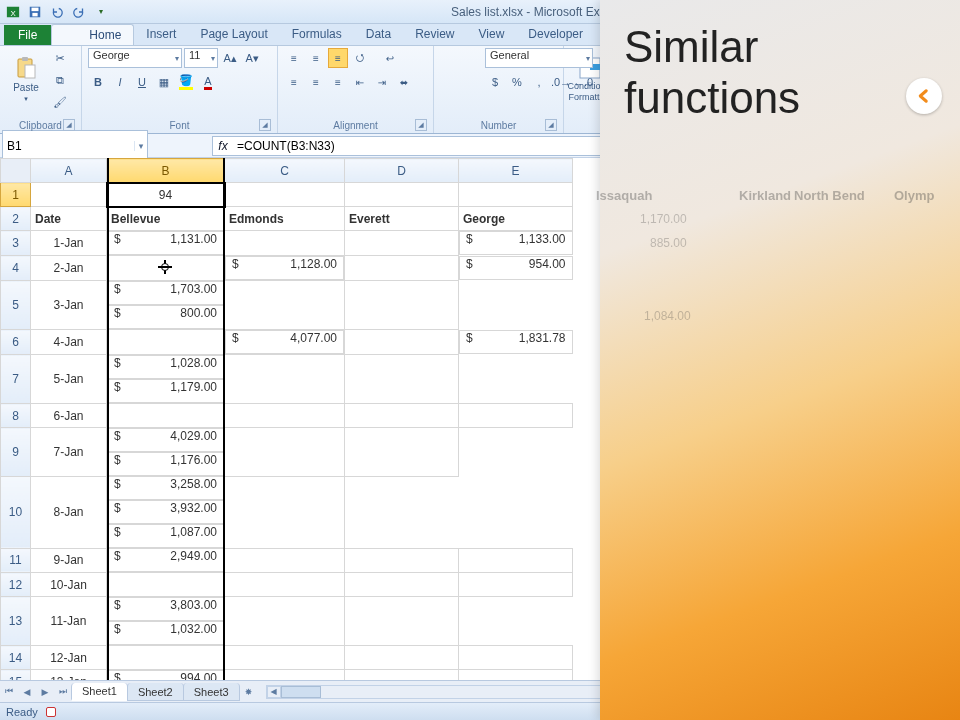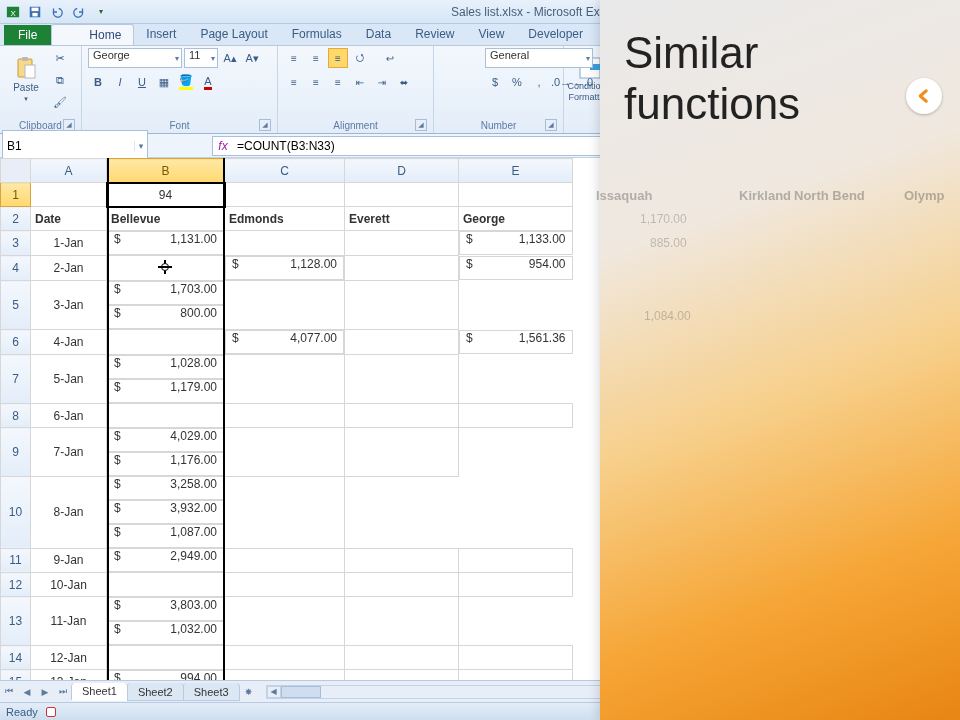--- a/index.html
+++ b/index.html
@@ -35,21 +35,21 @@
   .align-btn { width:20px; height:20px; display:flex; align-items:center; justify-content:center; cursor:pointer; font-size:10px; color:#3b5c85;}
   .align-btn.active { background:#ffd86b; border:1px solid #e6a93a; }
   .numfmt-combo { width:108px; height:20px; border:1px solid #aac0da; background:#fff; font-size:11px; padding:0 14px 0 4px; cursor:pointer; position:relative;}
   
   
   .fbar-row { height:24px; display:flex; align-items:center; border-bottom:1px solid #c2d2e7; background:#eef4fc;}
   .namebox { width:146px; height:32px; margin:2px; border:1px solid #aac0da; background:#fff; display:flex; align-items:center; }
   .namebox input { border:none; outline:none; width:100%; padding:0 4px; font-size:12px; }
   .namebox .dd { width:14px; text-align:center; color:#5d7ba1; font-size:9px; cursor:pointer; border-left:1px solid #dbe6f3;}
   .fx-area { flex:1; display:flex; align-items:center; height:20px; margin:2px; border:1px solid #aac0da; background:#fff;}
-  .fx-btn { width:20px; text-align:center; color:#a21caf; cursor:pointer; font-style:italic; font-size:12px;}
+  .fx-btn { width:20px; text-align:center; color:#0f172a; cursor:pointer; font-style:italic; font-size:12px;}
   .fx-input { border:none; outline:none; flex:1; font-size:12px; padding:0 4px;}
   .fbar-sep { width:60px; }
   
   
   .grid-wrap { position:relative; height: calc(720px - 24px - 22px - 88px - 24px - 22px - 18px); overflow:hidden; background:#fff;}
   table.sheet { border-collapse:collapse; table-layout:fixed; }
   .sheet th, .sheet td { border:1px solid #d7d7d7; height:24px; font-size:12px; }
   .corner { width:30px; background:#e8eef7; border:1px solid #b8c9e0; cursor:pointer;}
   .colhdr { background:linear-gradient(#f4f8fd,#e3edf9); color:#3b5c85; font-weight:normal; text-align:center; border:1px solid #b8c9e0; cursor:pointer;}
   .colhdr.sel { background:linear-gradient(#ffe8a6,#ffd96f); color:#7b5800; border-color:#d6a63e;}
@@ -81,21 +81,21 @@
   .stab.inact { background:#dce7f4;}
   .hscroll { flex:1; margin-left:8px; height:14px; background:#e8eef7; border:1px solid #c2d2e7; position:relative;}
   .hscroll .thumb { position:absolute; left:0; top:0; bottom:0; width:40px; background:#cedef0; border:1px solid #a8bdd6;}
   .hscroll .arr { position:absolute; top:0; bottom:0; width:14px; display:flex; align-items:center; justify-content:center; font-size:8px; color:#5d7ba1; cursor:pointer; background:#e8eef7; border:1px solid #c2d2e7;}
   
   
   .statusbar { height:18px; background:linear-gradient(#e3edf9,#cedef0); display:flex; align-items:center; padding:0 6px; font-size:11px; color:#3b5c85; border-top:1px solid #b8c9e0;}
   .statusbar .rec { width:10px; height:10px; border:1px solid #c33; border-radius:2px; margin-left:8px; background:#fff;}
   
   
-  .overlay { position:absolute; right:0; top:0; width:360px; height:720px; background:linear-gradient(160deg, #e9e9ea 0%, #f0e8df 30%, #f7cf8a 55%, #f6a637 78%, #e88513 100%); box-shadow:-2px 0 10px rgba(0,0,0,.15); padding:28px 24px; }
+  .overlay { position:absolute; right:0; top:0; width:360px; height:720px; background:linear-gradient(160deg, #e9e9ea 0%, #f0e8df 30%, #f7cf8a 55%, #f6a637 78%, #e88513 100%); box-shadow:-2px 0 10px rgba(0,0,0,.15); padding:22px 24px; }
   .overlay h1 { font-size:44px; color:#222; font-weight:500; line-height:1.15; }
   .overlay .back { position:absolute; right:18px; top:78px; width:36px; height:36px; border-radius:50%; background:#fff; box-shadow:0 1px 3px rgba(0,0,0,.25); display:flex; align-items:center; justify-content:center; cursor:pointer;}
   .overlay .back svg { width:18px; height:18px; }
   .ghost-col { position:absolute; font-size:13px; color:rgba(60,60,60,.35); font-weight:bold;}
   .ghost-val { position:absolute; font-size:12px; color:rgba(60,60,60,.28);}
   
 </style>
 </head>
 <body>
 
@@ -339,21 +339,21 @@
           <th class="rowhdr">6</th>
           <td class="cell right">4-Jan</td>
           <td class="cell"></td>
           <td class="cell money">
             <span class="cur">$</span>
             <span class="val">4,077.00</span>
           </td>
           <td class="cell"></td>
           <td class="cell money">
             <span class="cur">$</span>
-            <span class="val">1,561.36</span>
+            <span class="val">1,831.78</span>
           </td>
         </tr>
       </tbody>
       <tbody>
         <tr>
           <th class="rowhdr">7</th>
           <td class="cell right">5-Jan</td>
           <td class="cell money">
             <span class="cur">$</span>
             <span class="val">1,028.00</span>
@@ -509,20 +509,20 @@
   </h1>
   <div class="back">
     <svg viewBox="0 0 24 24">
         <path d="M15 5 L7 12 L15 19" fill="none" stroke="#f28c1c" stroke-width="4" stroke-linecap="round" stroke-linejoin="round"></path>
       </svg>
   </div>
   <div id="ghost-headers">
       <div class="ghost-col" style="top: 188px; left: -4px;">Issaquah</div>
       <div class="ghost-col" style="top: 188px; left: 98px; margin-left: 41px;">Kirkland</div>
       <div class="ghost-col" style="top: 188px; left: 194px;">North Bend</div>
-      <div class="ghost-col" style="top: 188px; left: 304px;">Olymp</div>
+      <div class="ghost-col" style="top: 188px; left: 294px;">Olymp</div>
     </div>
   <div id="ghost-vals">
       <div class="ghost-val" style="top: 212px; left: 40px;">1,170.00</div>
       <div class="ghost-val" style="top: 236px; left: 50px;">885.00</div>
       <div class="ghost-val" style="top: 309px; left: 44px;">1,084.00</div>
     </div>
 </div>
 
 </body></html>

